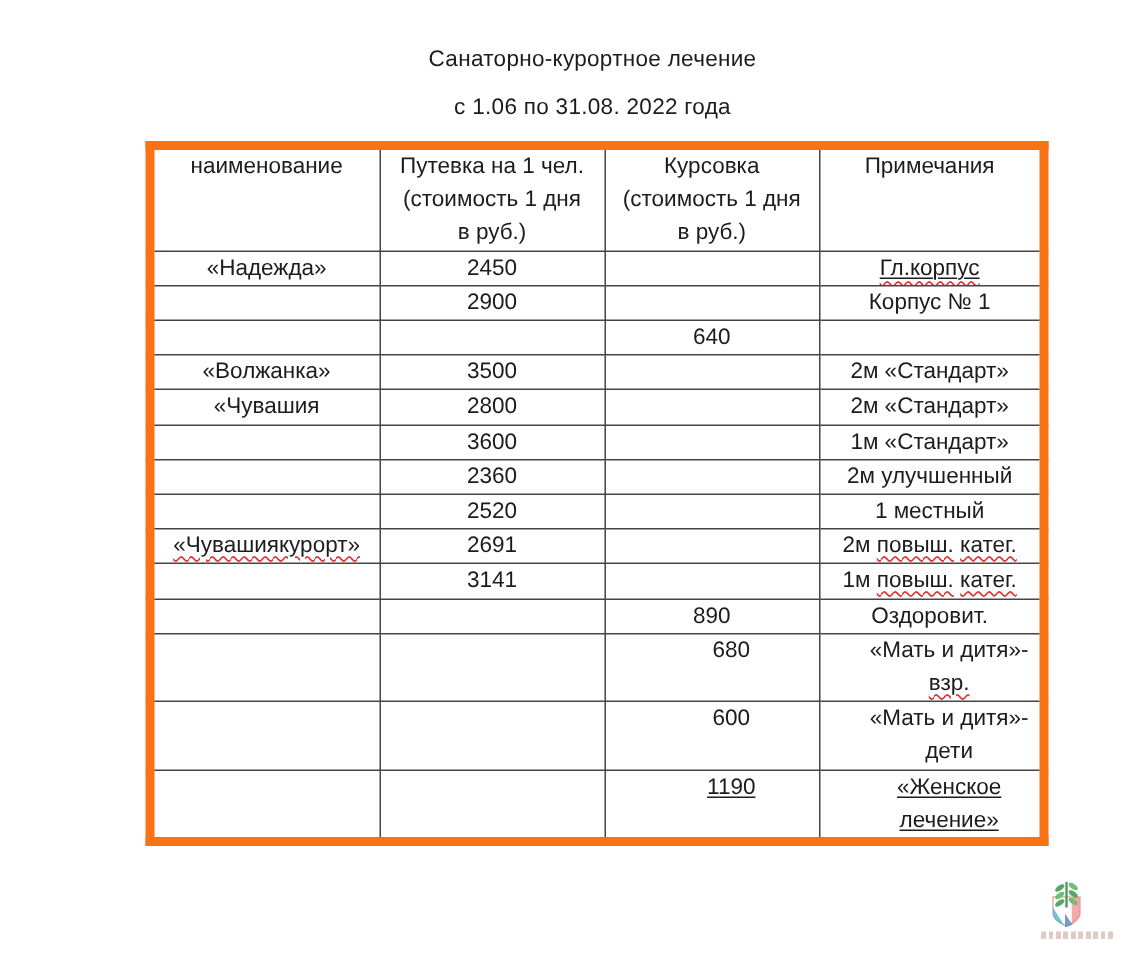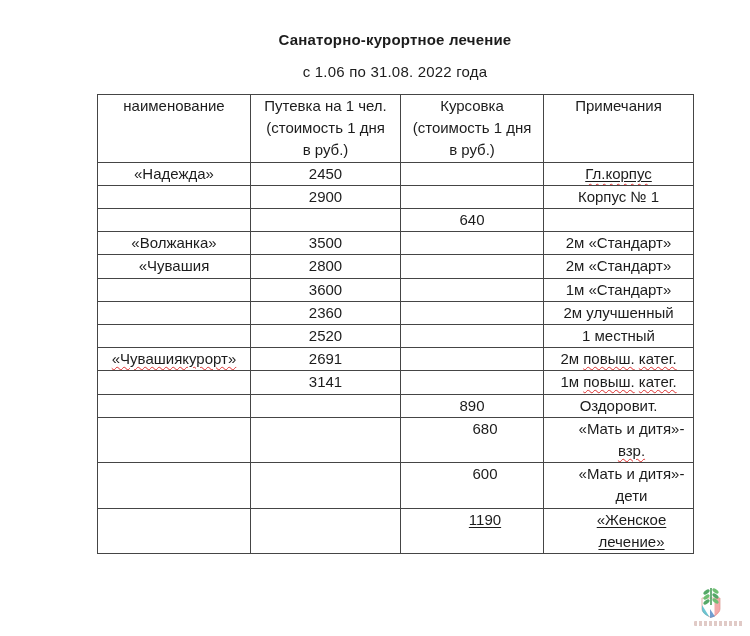--- a/index.html
+++ b/index.html
@@ -10,36 +10,36 @@
     color: #1c1c1c;
     position: relative;
     overflow: hidden;
   }
   .page { position: relative; width: 750px; height: 636px; background: #fff; }
   .content { position: absolute; left: 97px; top: 0; width: 596px; }
   .doc-title {
     margin-top: 31px;
     text-align: center;
     font-size: 15px;
-    font-weight: bold;
+    font-weight: normal;
     letter-spacing: 0.2px;
   }
   .doc-subtitle {
     margin-top: 15px;
     margin-bottom: 14px;
     text-align: center;
     font-size: 15px;
     font-weight: normal;
     letter-spacing: 0.2px;
   }
   table.price-table {
     border-collapse: collapse;
     table-layout: fixed;
     width: 596px;
-    border: 1px solid #f97316;
+    border: 6px solid #f97316;
     font-size: 15px;
   }
   .price-table th, .price-table td {
     border: 1px solid #454545;
     vertical-align: top;
     text-align: center;
     padding: 0 2px;
     line-height: 22.2px;
     font-weight: normal;
     overflow: hidden;

